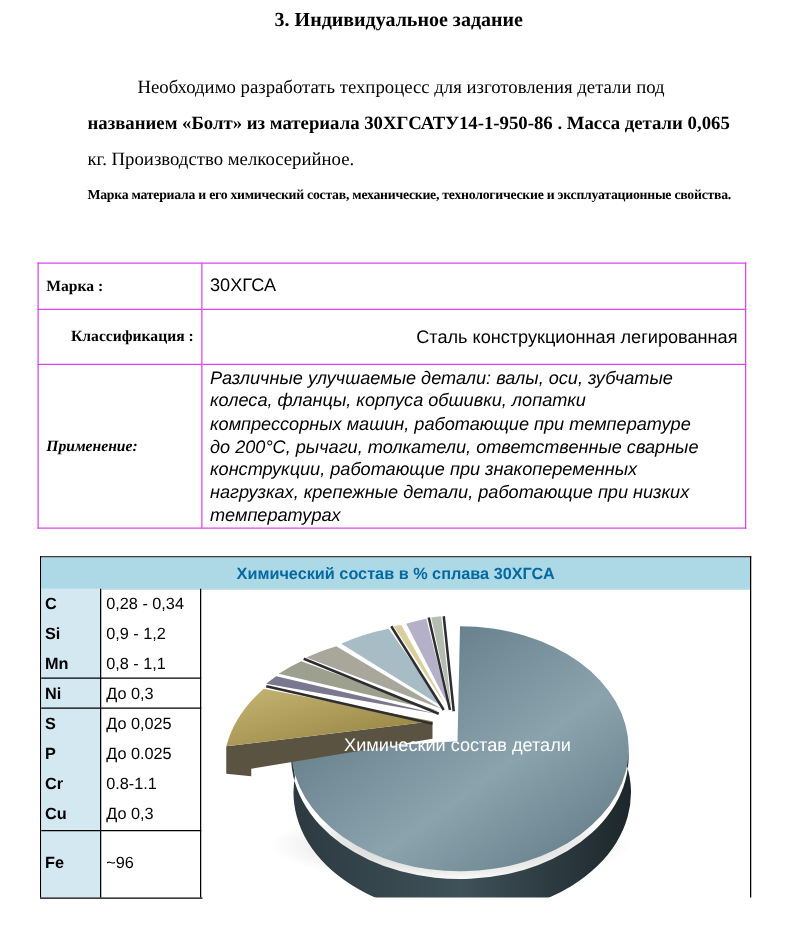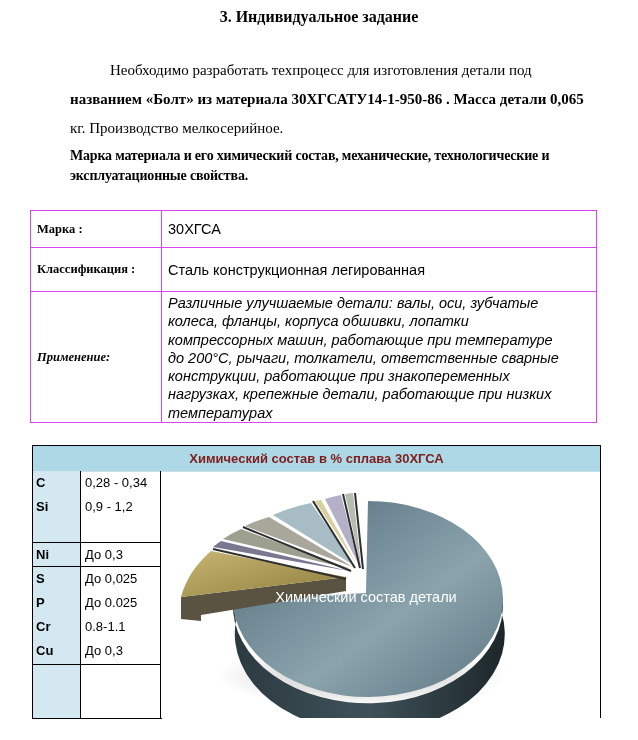--- a/index.html
+++ b/index.html
@@ -4,36 +4,36 @@
 <style>
   html, body { margin:0; padding:0; background:#fff; }
   body { width:638px; height:740px; position:relative; overflow:hidden;
          font-family:"Liberation Serif", serif; color:#000; }
   .title { position:absolute; top:8px; left:0; width:638px; text-align:center;
            font-weight:bold; font-size:16px; }
   .para { position:absolute; left:70px; width:532px; font-size:15px; line-height:29px;
           text-align:justify; text-align-last:left; }
   .para .indent { display:inline-block; width:40px; }
   .subhead { position:absolute; left:70px; top:146px; width:540px; font-weight:bold;
-             font-size:14px; line-height:20px; letter-spacing:-0.2px; }
+             font-size:11px; line-height:20px; letter-spacing:-0.2px; }
 
   table.info { position:absolute; left:30px; top:210px; width:567px; border-collapse:collapse; }
   table.info td { border:1px solid #d946ef; vertical-align:middle; padding:0 6px; }
   table.info td.lbl { width:118px; font-family:"Liberation Serif", serif; font-weight:bold;
                       font-size:12.5px; }
   table.info td.val { font-family:"Liberation Sans", sans-serif; font-size:14.5px; }
   table.info tr.r1 td { height:36px; }
-  table.info tr.r2 td { height:43px; }
+  table.info tr.r2 td { height:43px;text-align:right; }
   table.info tr.r3 td { height:128px;font-style:italic; }
   table.info tr.r3 td.val { line-height:18.3px; vertical-align:top; padding-top:2px; }
 
   .chem { position:absolute; left:32px; top:445px; width:567px; height:272px;
           border:1px solid #000; border-bottom:none; font-family:"Liberation Sans", sans-serif; }
   .chem-head { height:25px; background:#add8e6; border-bottom:1px solid #c9dfe8;
-               text-align:center; font-weight:bold; font-size:13px; line-height:25px; color:#7f1d1d; }
+               text-align:center; font-weight:bold; font-size:13px; line-height:25px; color:#0369a1; }
   .chem-body { position:absolute; top:25px; left:0; right:0; bottom:0; }
   .col-el { position:absolute; left:0; top:0; width:47px; bottom:0; background:#d3e8f1;
             border-right:1px solid #000; }
   .col-val { position:absolute; left:48px; top:0; width:79px; bottom:0; border-right:1px solid #000; }
   .chem-bottom { position:absolute; left:-1px; top:272px; width:130px; border-top:1px solid #000; }
   .row { position:absolute; left:0; width:128px; height:24px; font-size:13px; line-height:24px; }
   .row .el { position:absolute; left:3px; font-weight:bold; }
   .row .v { position:absolute; left:52px; }
   .hline { position:absolute; left:0; width:128px; border-top:1px solid #000; }
 
@@ -84,20 +84,24 @@
     <div class="col-val"></div>
 
     <div class="row" style="top:0px;">
         <span class="el">C</span>
         <span class="v">0,28 - 0,34</span>
       </div>
     <div class="row" style="top:24px;">
         <span class="el">Si</span>
         <span class="v">0,9 - 1,2</span>
       </div>
+    <div class="row" style="top:48px;">
+        <span class="el">Mn</span>
+        <span class="v">0,8 - 1,1</span>
+      </div>
     <div class="hline" style="top:71px;"></div>
     <div class="row" style="top:72px;">
         <span class="el">Ni</span>
         <span class="v">До 0,3</span>
       </div>
     <div class="hline" style="top:95px;"></div>
     <div class="row" style="top:96px;">
         <span class="el">S</span>
         <span class="v">До 0,025</span>
       </div>
@@ -107,20 +111,24 @@
       </div>
     <div class="row" style="top:144px;">
         <span class="el">Cr</span>
         <span class="v">0.8-1.1</span>
       </div>
     <div class="row" style="top:168px;">
         <span class="el">Cu</span>
         <span class="v">До 0,3</span>
       </div>
     <div class="hline" style="top:193px;"></div>
+    <div class="row" style="top:204px; height:30px; line-height:30px;">
+        <span class="el">Fe</span>
+        <span class="v">~96</span>
+      </div>
 
     <div class="pie">
       <svg width="438" height="247" viewBox="0 0 438 247" xmlns="http://www.w3.org/2000/svg">
         <defs>
           <linearGradient id="gTop" x1="0" y1="0" x2="1" y2="1">
             <stop offset="0" stop-color="#4f6a76"></stop>
             <stop offset="0.6" stop-color="#8ba3ad"></stop>
             <stop offset="1" stop-color="#5d7580"></stop>
           </linearGradient>
           <linearGradient id="gSide" x1="0" y1="0" x2="1" y2="0">

